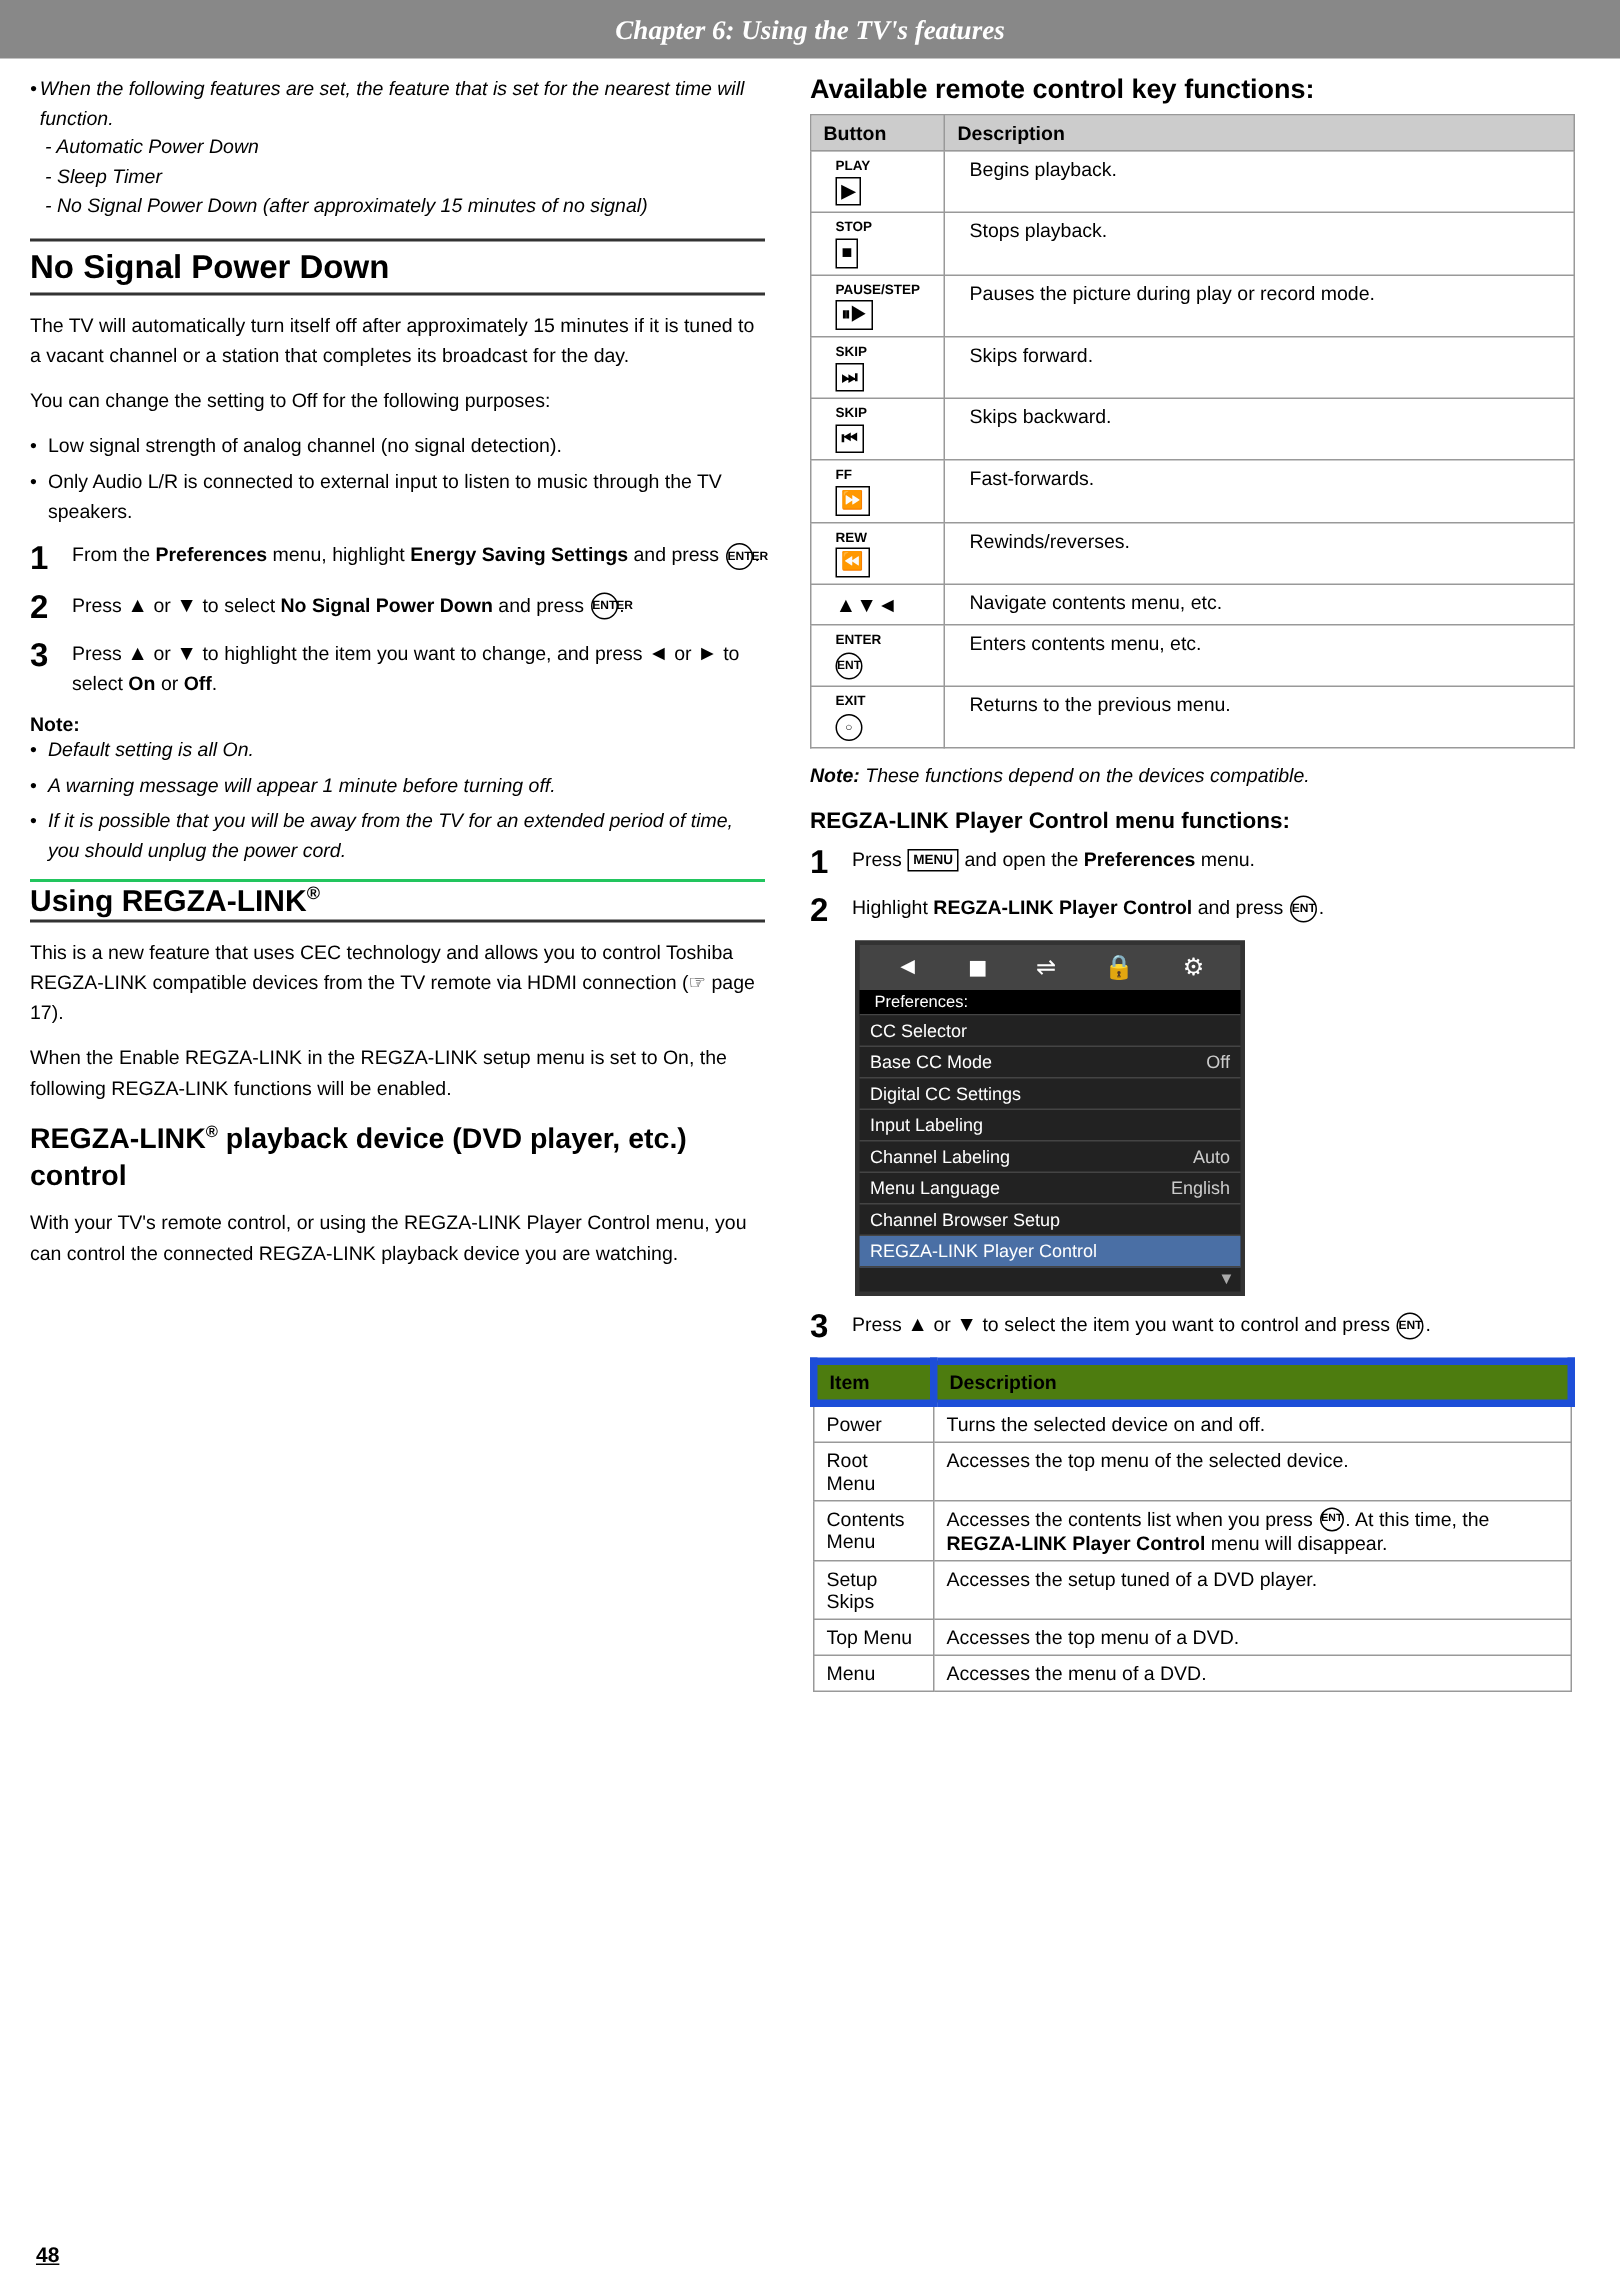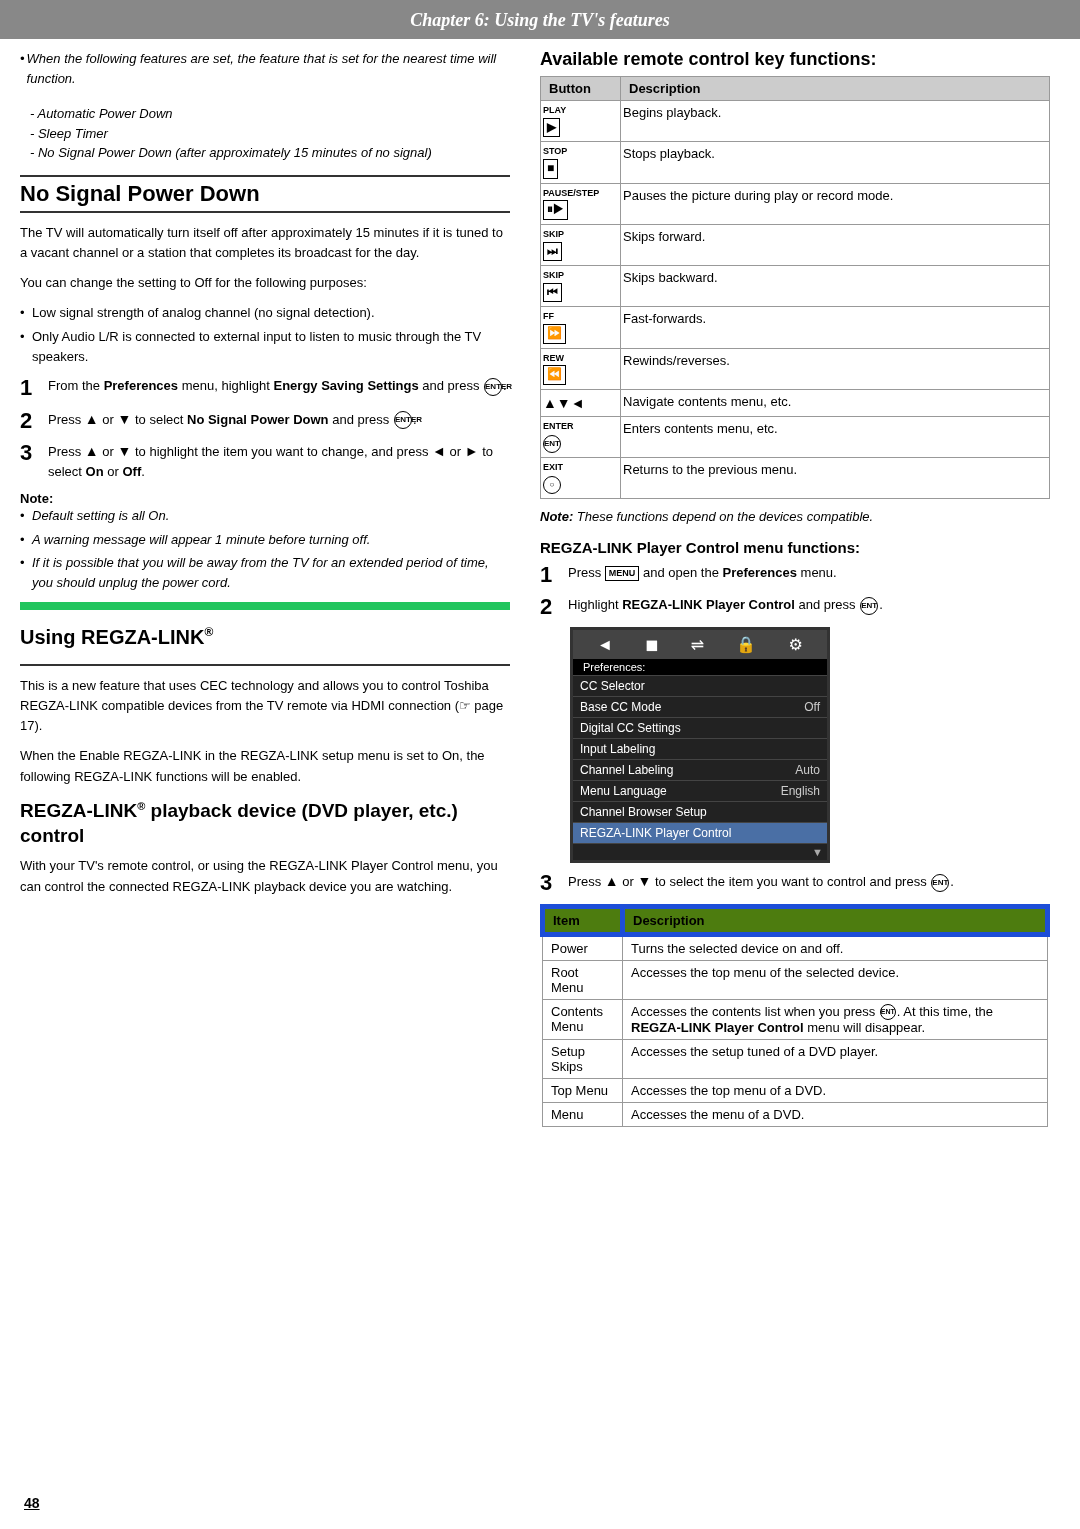--- a/index.html
+++ b/index.html
@@ -56,21 +56,21 @@
     .intro-bullets ul {
       list-style: none;
       padding-left: 10px;
     }
     .intro-bullets ul li::before {
       content: "- ";
     }
     .intro-main {
       display: flex;
       align-items: flex-start;
-      margin-bottom: 16px;
+      margin-bottom: 0;
     }
     .intro-main::before {
       content: "• ";
       margin-right: 2px;
     }
     
     .section-title {
       border-top: 2px solid #333;
       border-bottom: 2px solid #333;
       font-size: 22px;
@@ -123,25 +123,25 @@
     .note-section {
       margin: 10px 0;
       font-size: 13px;
     }
     .note-label { font-weight: bold; font-size: 13px; }
     .note-bullets { list-style: none; padding-left: 0; }
     .note-bullets li { padding-left: 12px; position: relative; margin-bottom: 4px; line-height: 1.5; }
     .note-bullets li::before { content: "• "; position: absolute; left: 0; }
     
     .sub-section-title {
-      border-top: 8px solid #22c55e;
+      border-top: 2px solid #22c55e;
       border-bottom: 2px solid #333;
       font-size: 20px;
       font-weight: 900;
-      padding: 15px 0;
+      padding: 0 0;
       margin: 10px 0 10px 0;
       font-family: Arial Black, Arial, sans-serif;
     }
     
     .dvd-title {
       font-size: 19px;
       font-weight: 900;
       margin: 12px 0 8px 0;
       font-family: Arial Black, Arial, sans-serif;
       line-height: 1.3;
@@ -155,21 +155,21 @@
     }
     .rc-table th {
       background: #ccc;
       border: 1px solid #999;
       padding: 4px 8px;
       font-weight: bold;
       text-align: left;
     }
     .rc-table td {
       border: 1px solid #999;
-      padding: 4px 2px;
+      padding: 4px 16px;
       vertical-align: top;
     }
     .rc-table td:first-child {
       width: 80px;
       font-weight: bold;
       font-size: 11px;
       text-align: left;
       vertical-align: middle;
     }
     

